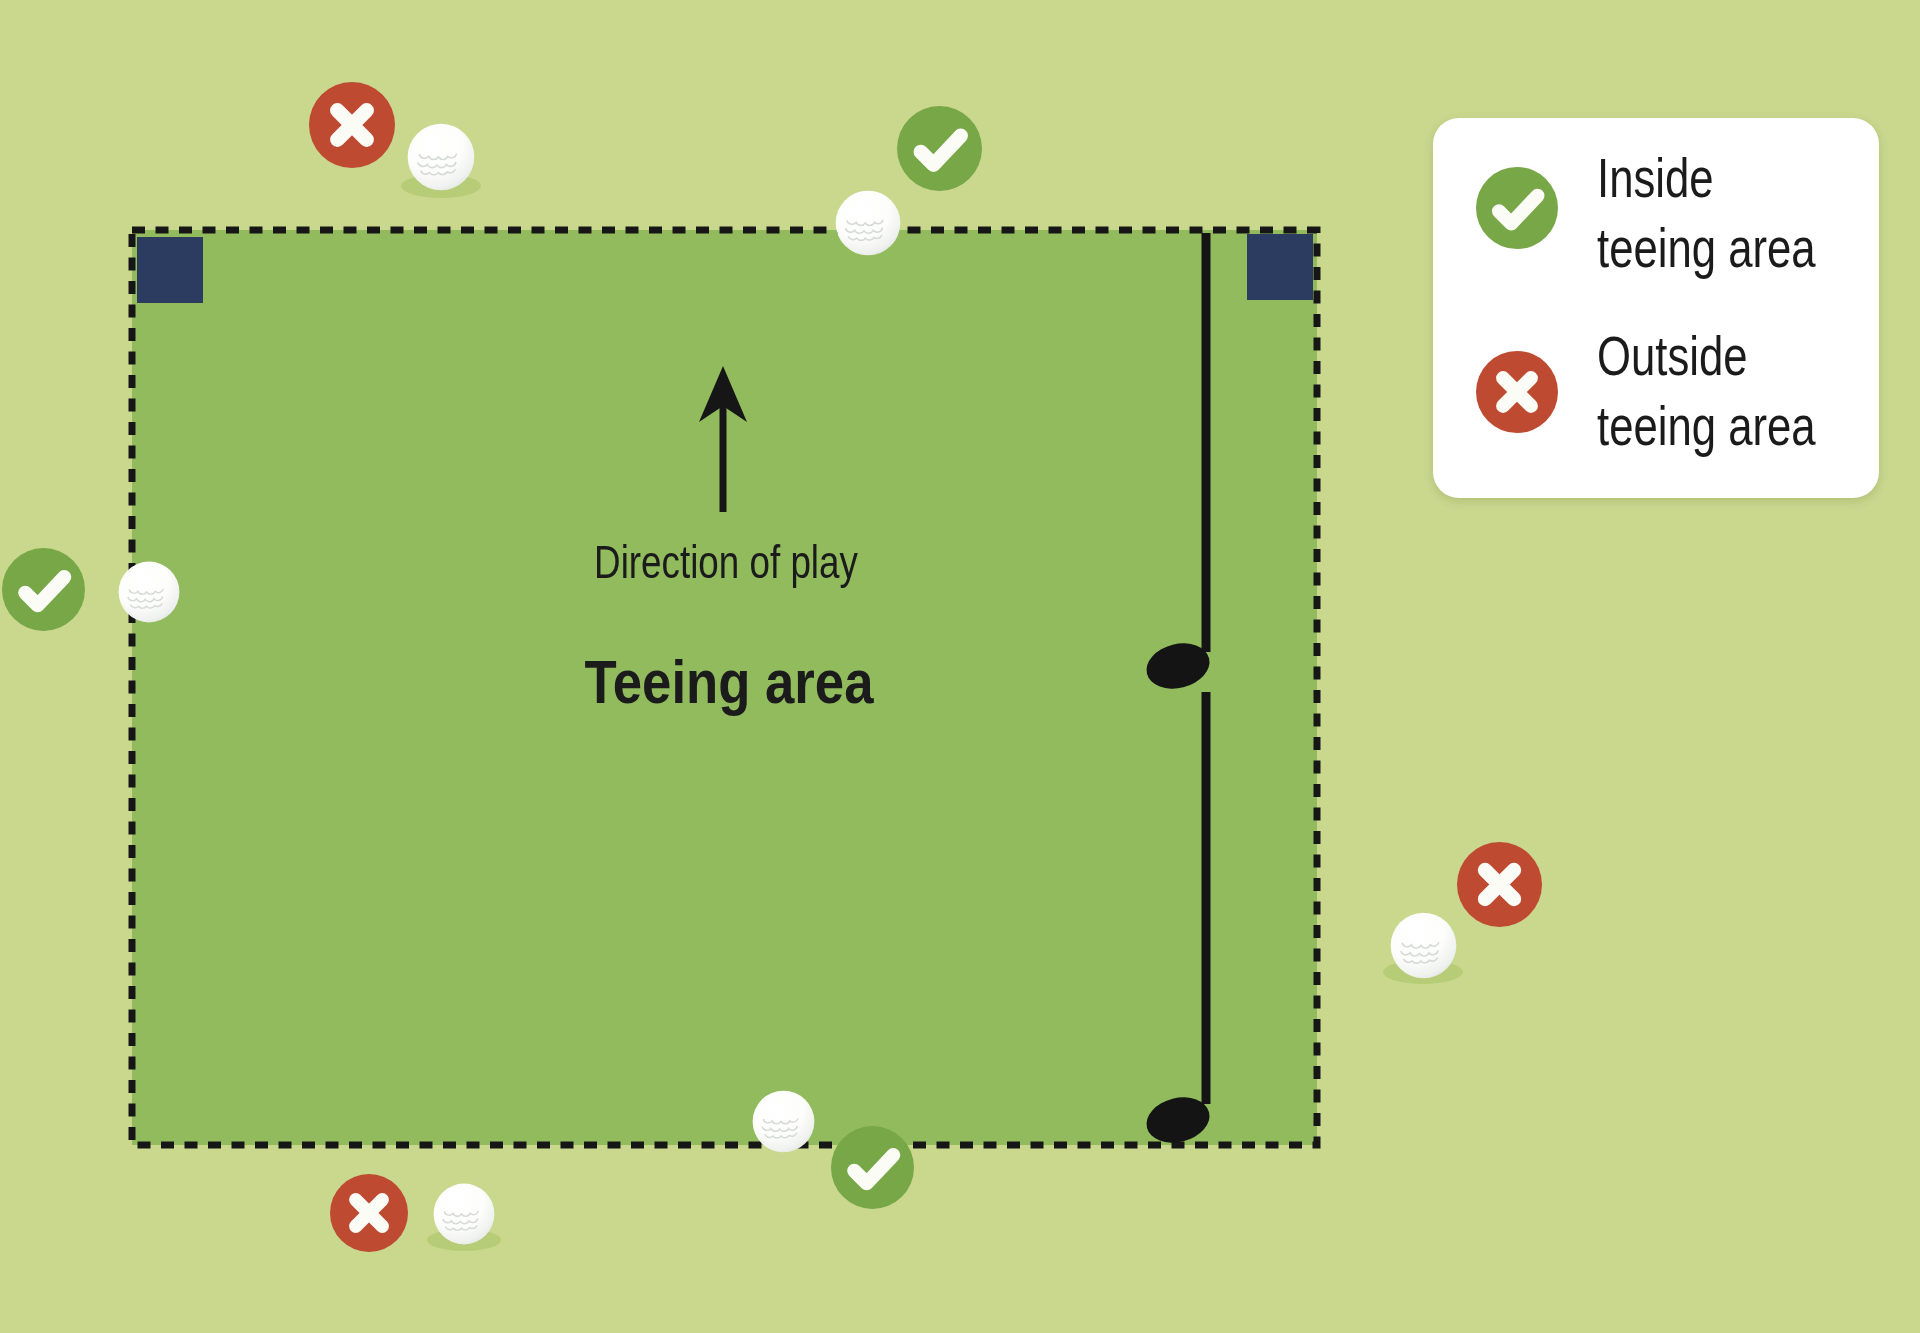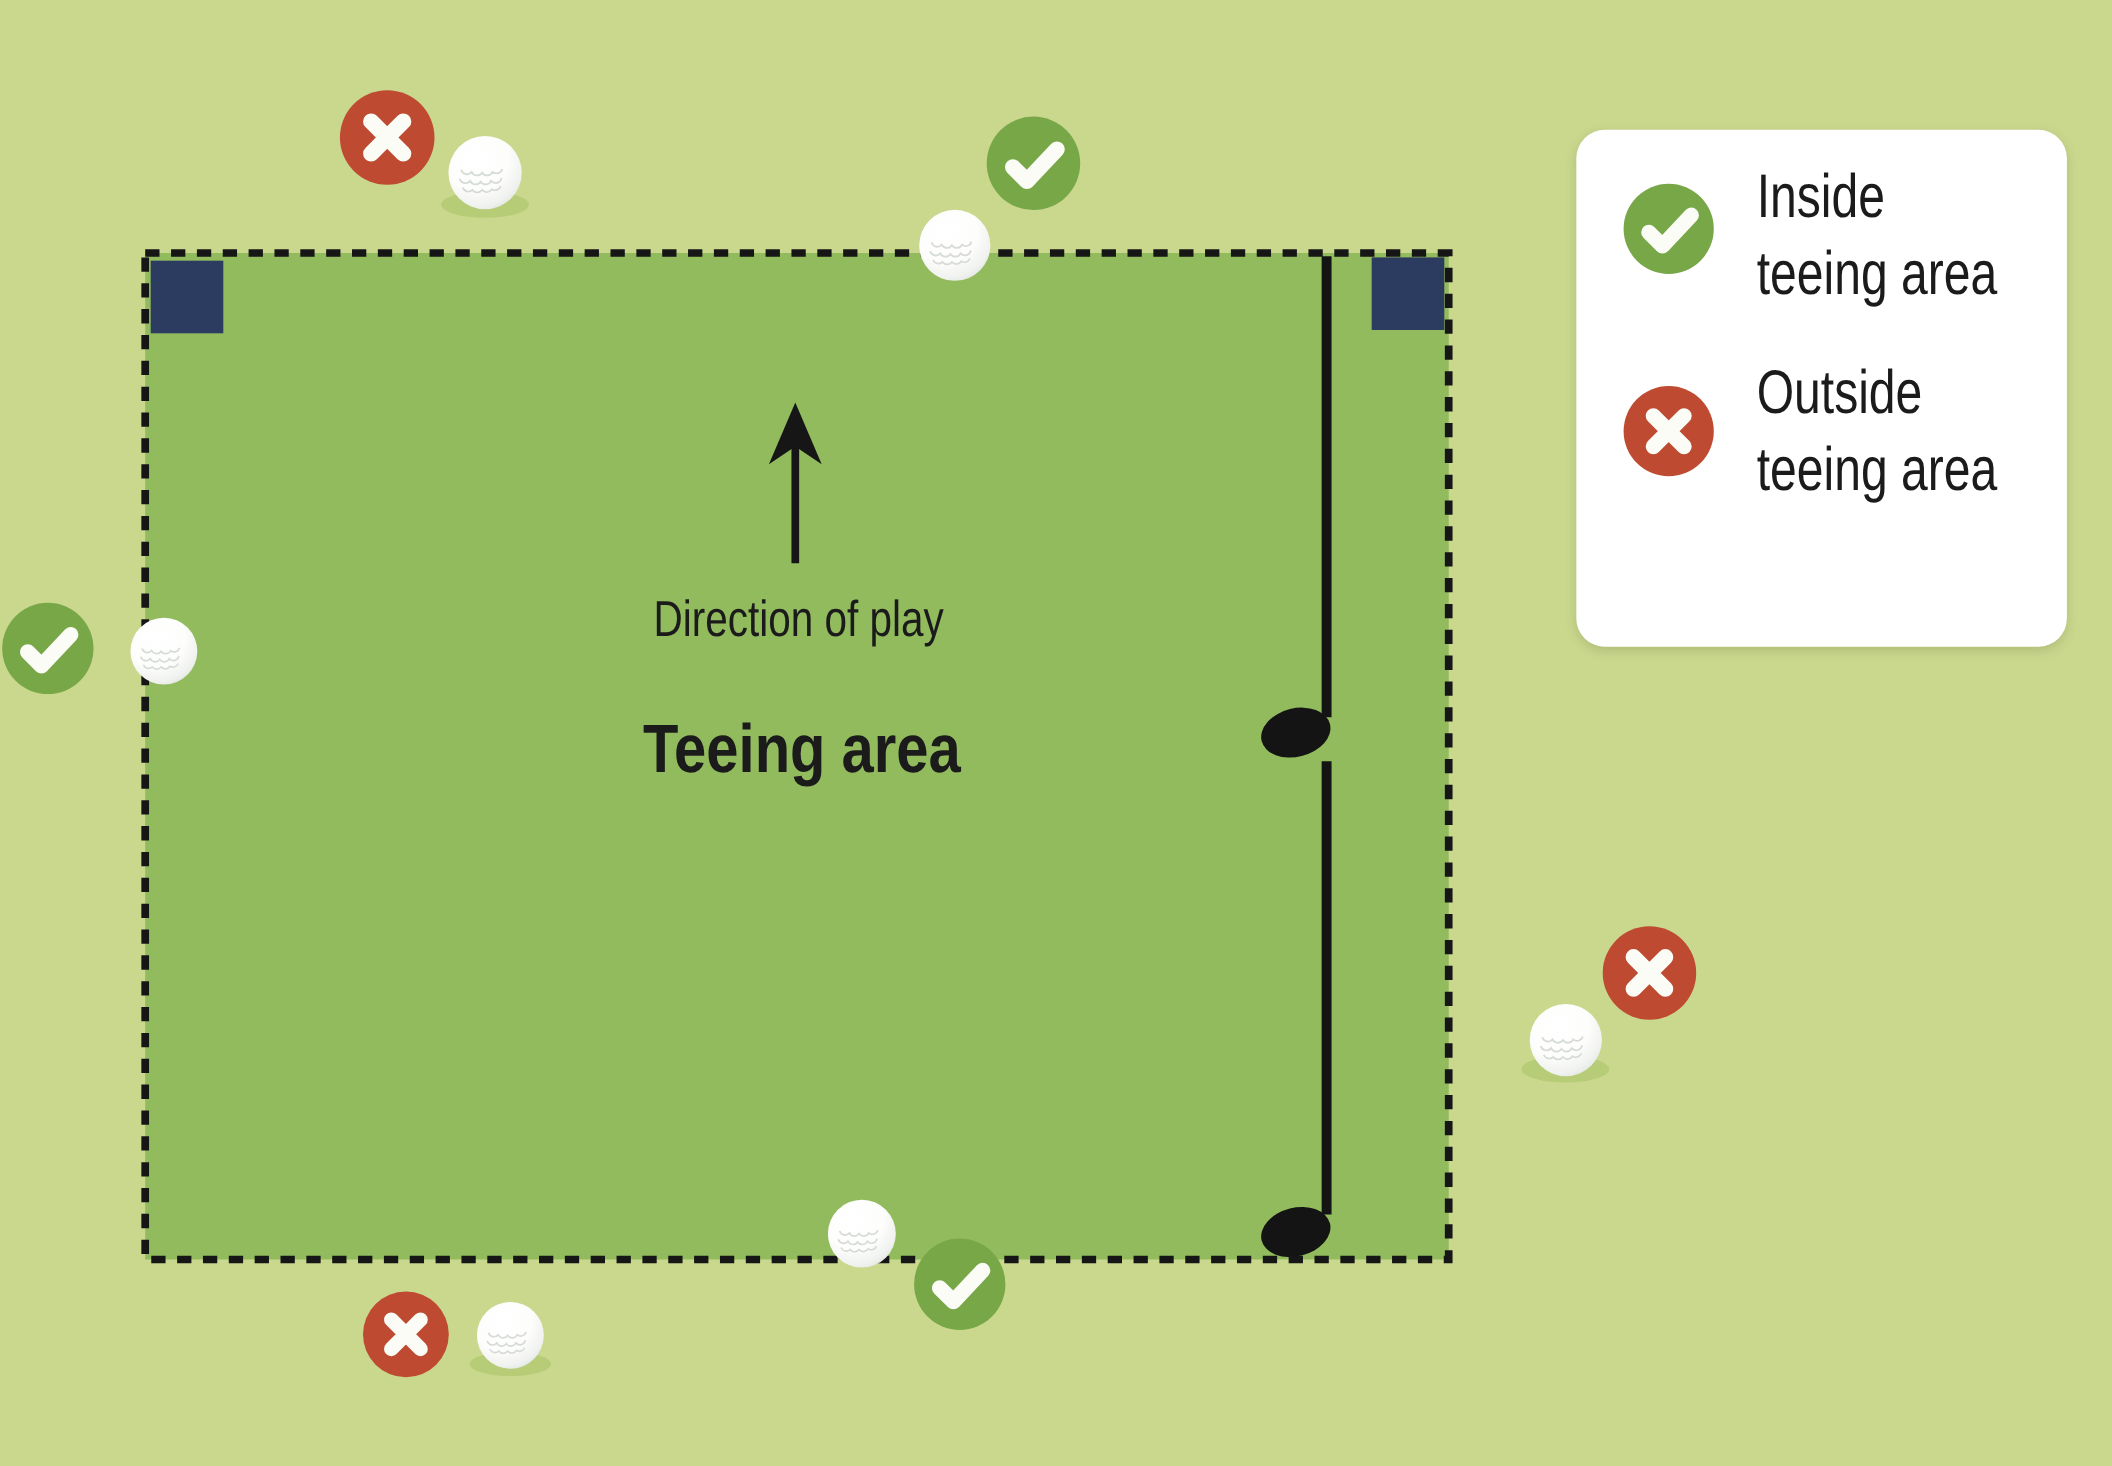--- a/index.html
+++ b/index.html
@@ -18,21 +18,21 @@
   .badge path{fill:none;stroke:#fbfcf6;stroke-width:17;stroke-linecap:round;stroke-linejoin:round;}
   .label-dop{
     position:absolute;left:526px;top:535px;width:400px;text-align:center;z-index:5;
     font-size:46px;letter-spacing:0;transform:scaleX(0.8);transform-origin:center top;white-space:nowrap;
   }
   .label-ta{
     position:absolute;left:529px;top:646px;width:400px;text-align:center;z-index:5;
     font-size:62px;font-weight:bold;transform:scaleX(0.85);transform-origin:center top;white-space:nowrap;
   }
   .legend{
-    position:absolute;left:1433px;top:118px;width:446px;height:470px;z-index:6;
+    position:absolute;left:1433px;top:118px;width:446px;height:380px;z-index:6;
     background:#ffffff;border-radius:26px;box-shadow:0 3px 10px rgba(60,70,30,0.18);
   }
   .legend .badge{position:absolute;width:82px;height:82px;}
   .legend-text{
     position:absolute;left:164px;font-size:56px;line-height:70px;
     transform:scaleX(0.78);transform-origin:left top;white-space:nowrap;
   }
 </style>
 </head>
 <body>

